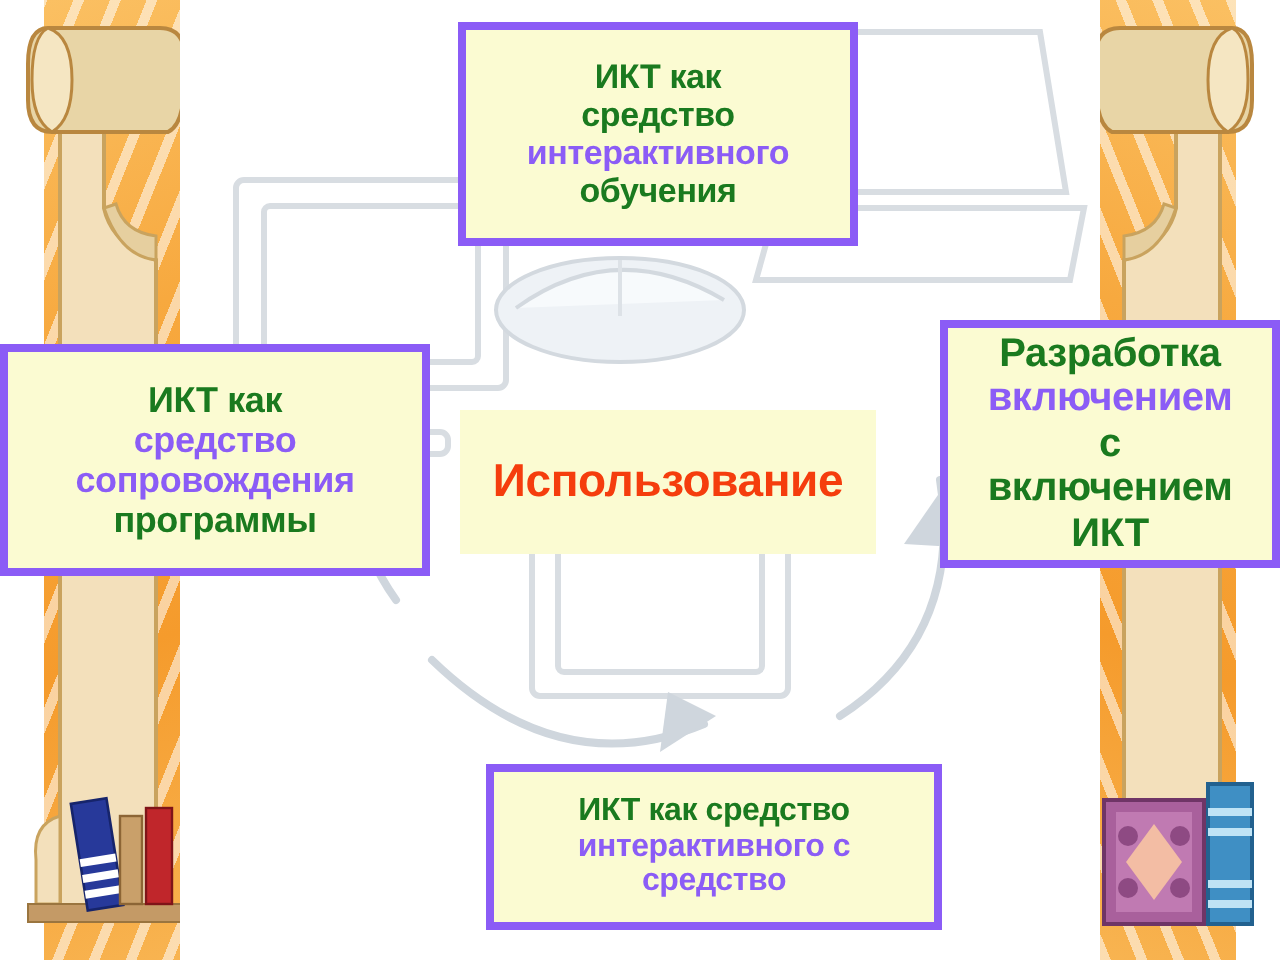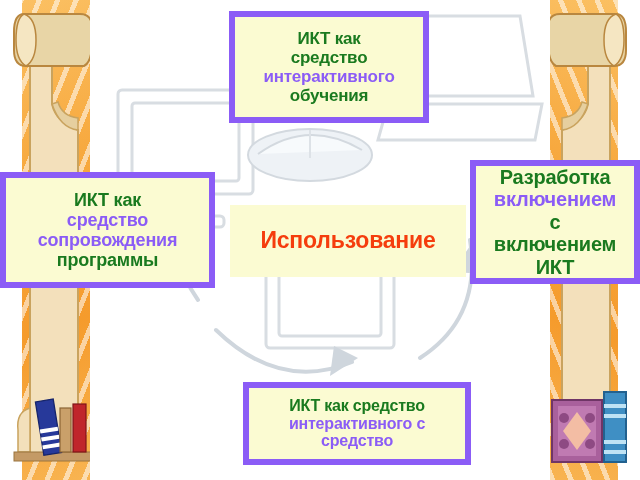--- a/index.html
+++ b/index.html
@@ -58,21 +58,21 @@
   .bg-art {
     position: absolute;
     left: 90px; top: 0;
     width: 460px; height: 480px;
   }
 
   
   .callout {
     position: absolute;
     background: #fbfbd2;
-    border: 6px solid #8b5cf6;
+    border: 4px solid #8b5cf6;
     box-sizing: border-box;
     display: flex;
     flex-direction: column;
     align-items: center;
     justify-content: center;
     text-align: center;
     font-weight: bold;
     line-height: 1.12;
     letter-spacing: -0.2px;
   }
@@ -98,21 +98,21 @@
   
   #box-right {
     left: 470px; top: 160px;
     width: 170px; height: 124px;
     font-size: 20px;
     padding: 4px 4px;
   }
   
   #box-center {
     left: 230px; top: 205px;
-    width: 236px; height: 72px;
+    width: 208px; height: 72px;
     font-size: 23px;
     padding: 2px 4px;
   }
   
   #box-bottom {
     left: 243px; top: 382px;
     width: 228px; height: 83px;
     font-size: 16px;
     padding: 20px 6px;
   }

